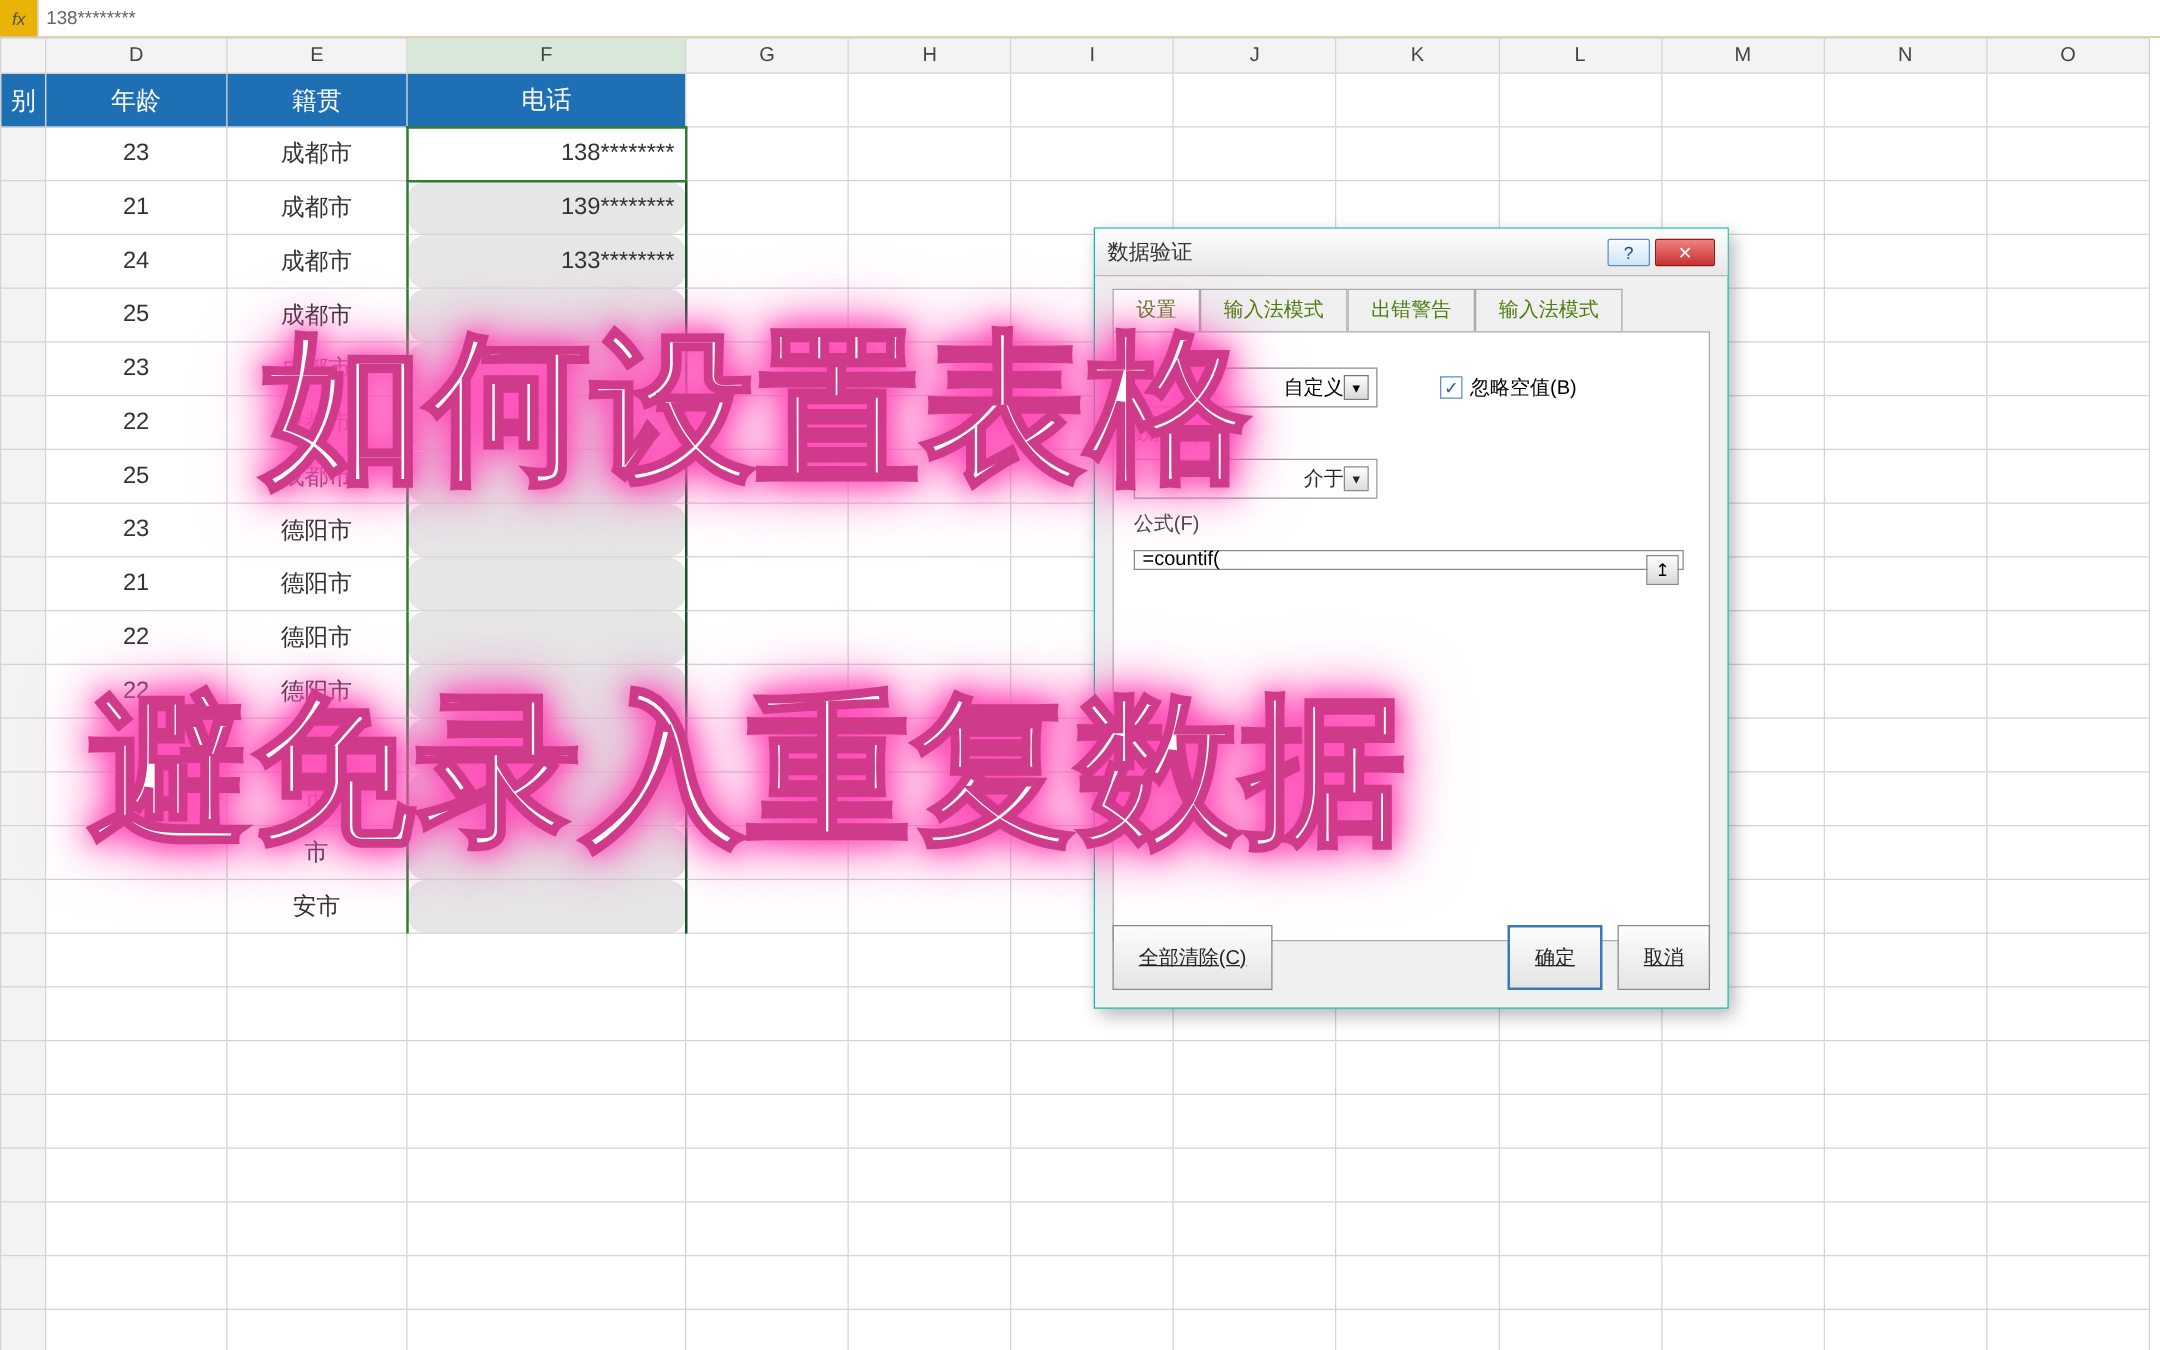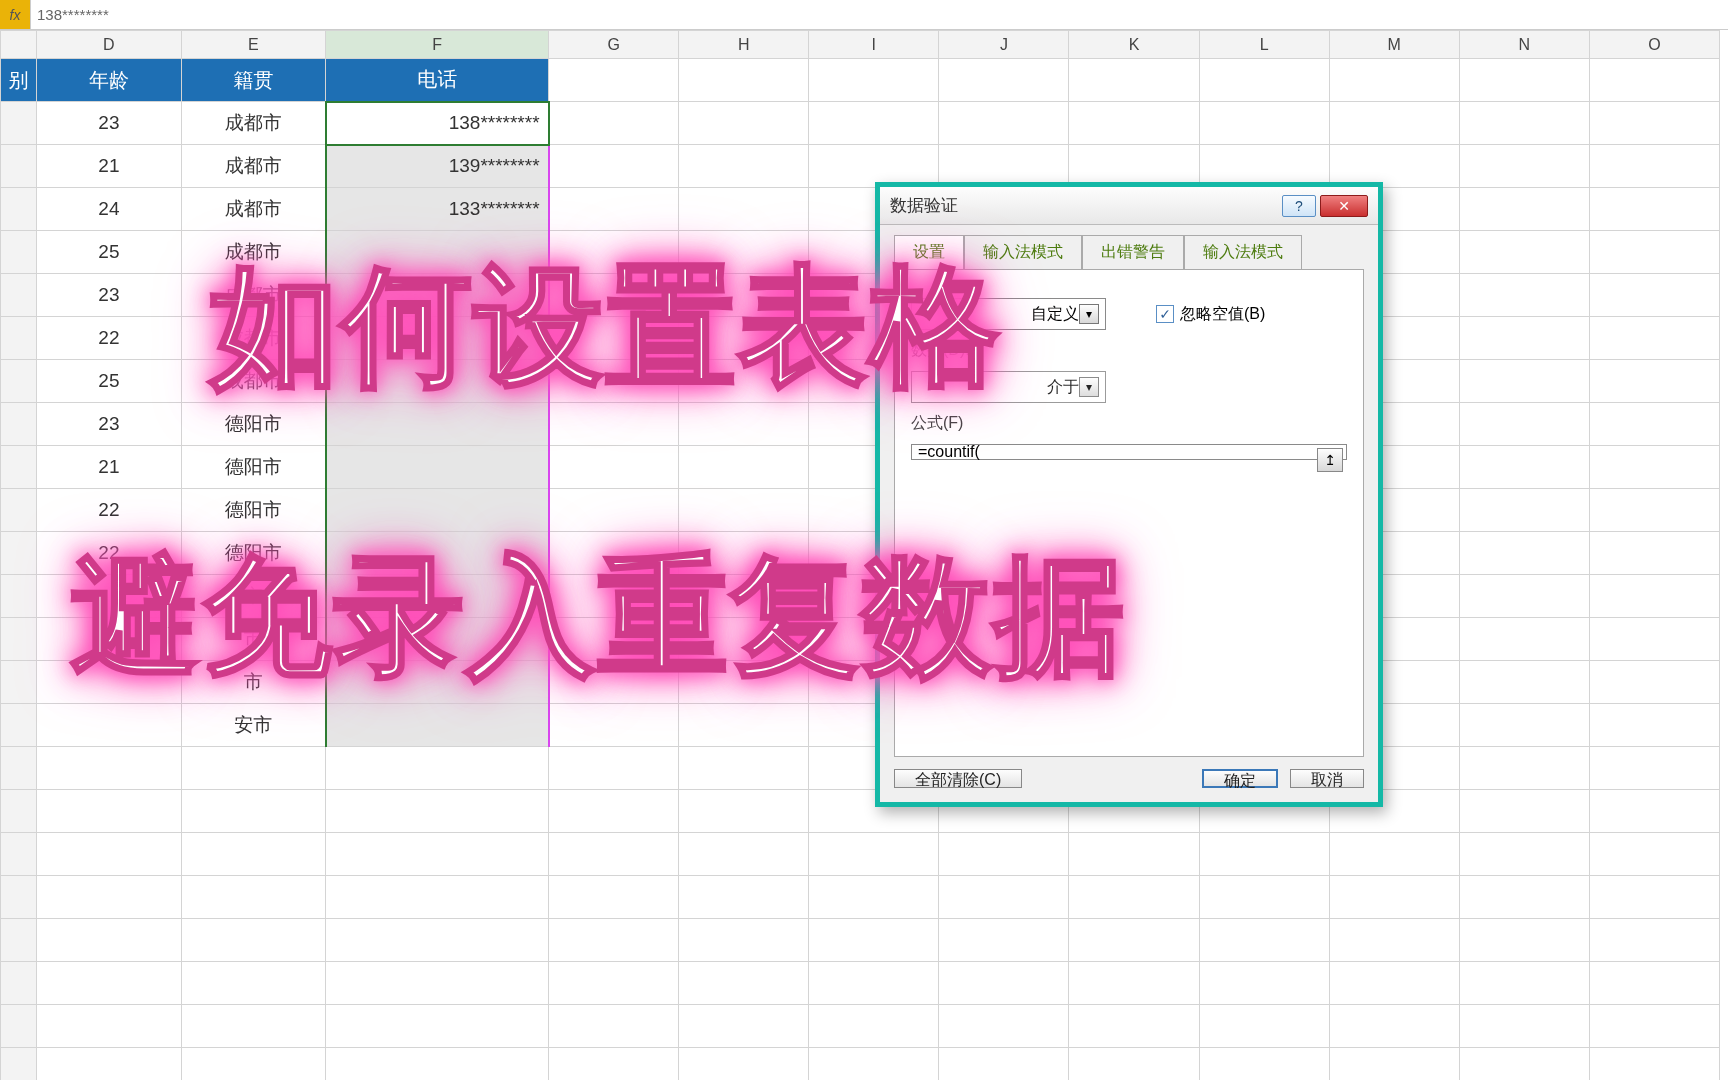--- a/index.html
+++ b/index.html
@@ -89,37 +89,38 @@
   padding-right: 8px;
 }
 table.sheet td.phone-first {
   background: #fff;
   text-align: right;
   padding-right: 8px;
   border: 2px solid #2e7d32;
 }
 table.sheet td.sel-outline {
   border-left: 2px solid #2e7d32;
-  border-right: 2px solid #d946ef;
+  border-right: 2px solid #14532d;
+  border-radius: 15px;
 }
 table.sheet td.stub {
   background: #f3f3f3;
   width: 30px;
   font-size: 14px;
 }
 
 
 .dialog {
   position: absolute;
   left: 875px;
   top: 182px;
   width: 508px;
   height: 625px;
   background: #f0f0f0;
-  border: 5px solid #14b8a6;
+  border: 1px solid #14b8a6;
   box-shadow: 4px 6px 14px rgba(0,0,0,0.3);
   font-size: 16px;
 }
 .dialog-title {
   height: 38px;
   display: flex;
   align-items: center;
   padding: 0 10px;
   background: linear-gradient(#fdfdfd,#e8e8e8);
   border-bottom: 1px solid #bbb;
@@ -190,23 +191,23 @@
   border: 1px solid #888;
   background: linear-gradient(#fefefe,#d8d8d8);
   display: inline-flex; align-items: center; justify-content: center;
   font-size: 14px;
 }
 .dialog-buttons {
   position: absolute; left: 14px; right: 14px; bottom: 14px;
   display: flex; align-items: center;
 }
 .dlg-btn {
-  height: 19px; padding: 0 20px;
+  height: 52px; padding: 0 20px;
   border: 1px solid #888; background: linear-gradient(#fdfdfd,#e4e4e4);
-  font-size: 16px; color: #222;
+  font-size: 16px; color: #222; text-decoration: underline;
 }
 .dlg-btn.primary { border: 2px solid #3b78b8; }
 .spacer { flex: 1; }
 
 
 .overlay {
   position: absolute; left: 0; top: 0; width: 1728px; height: 1028px;
   pointer-events: none;
 }
 .big {

